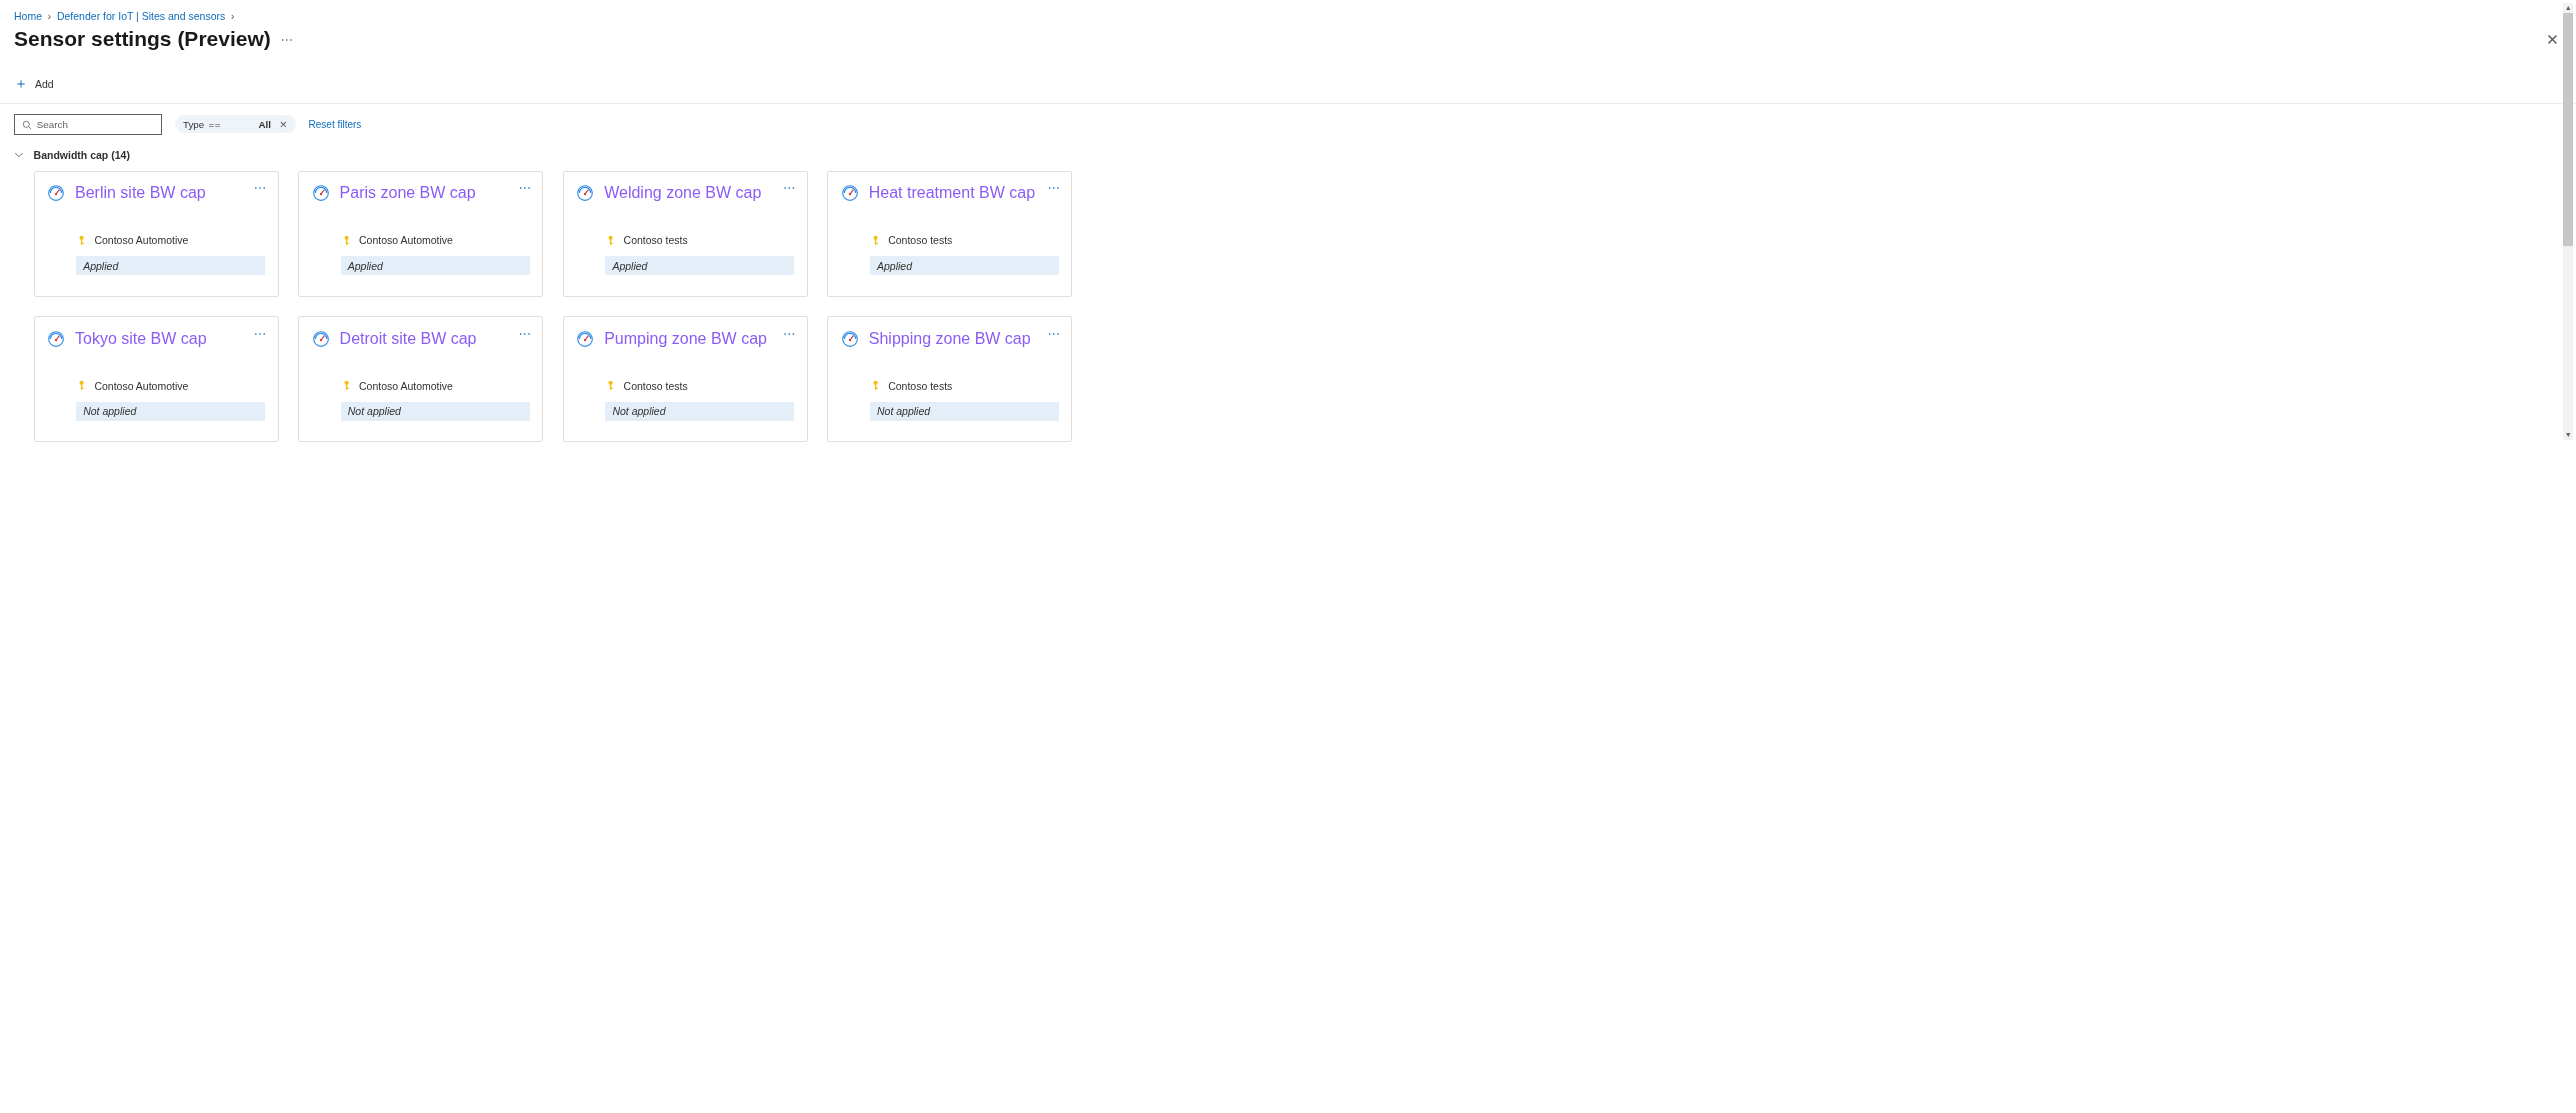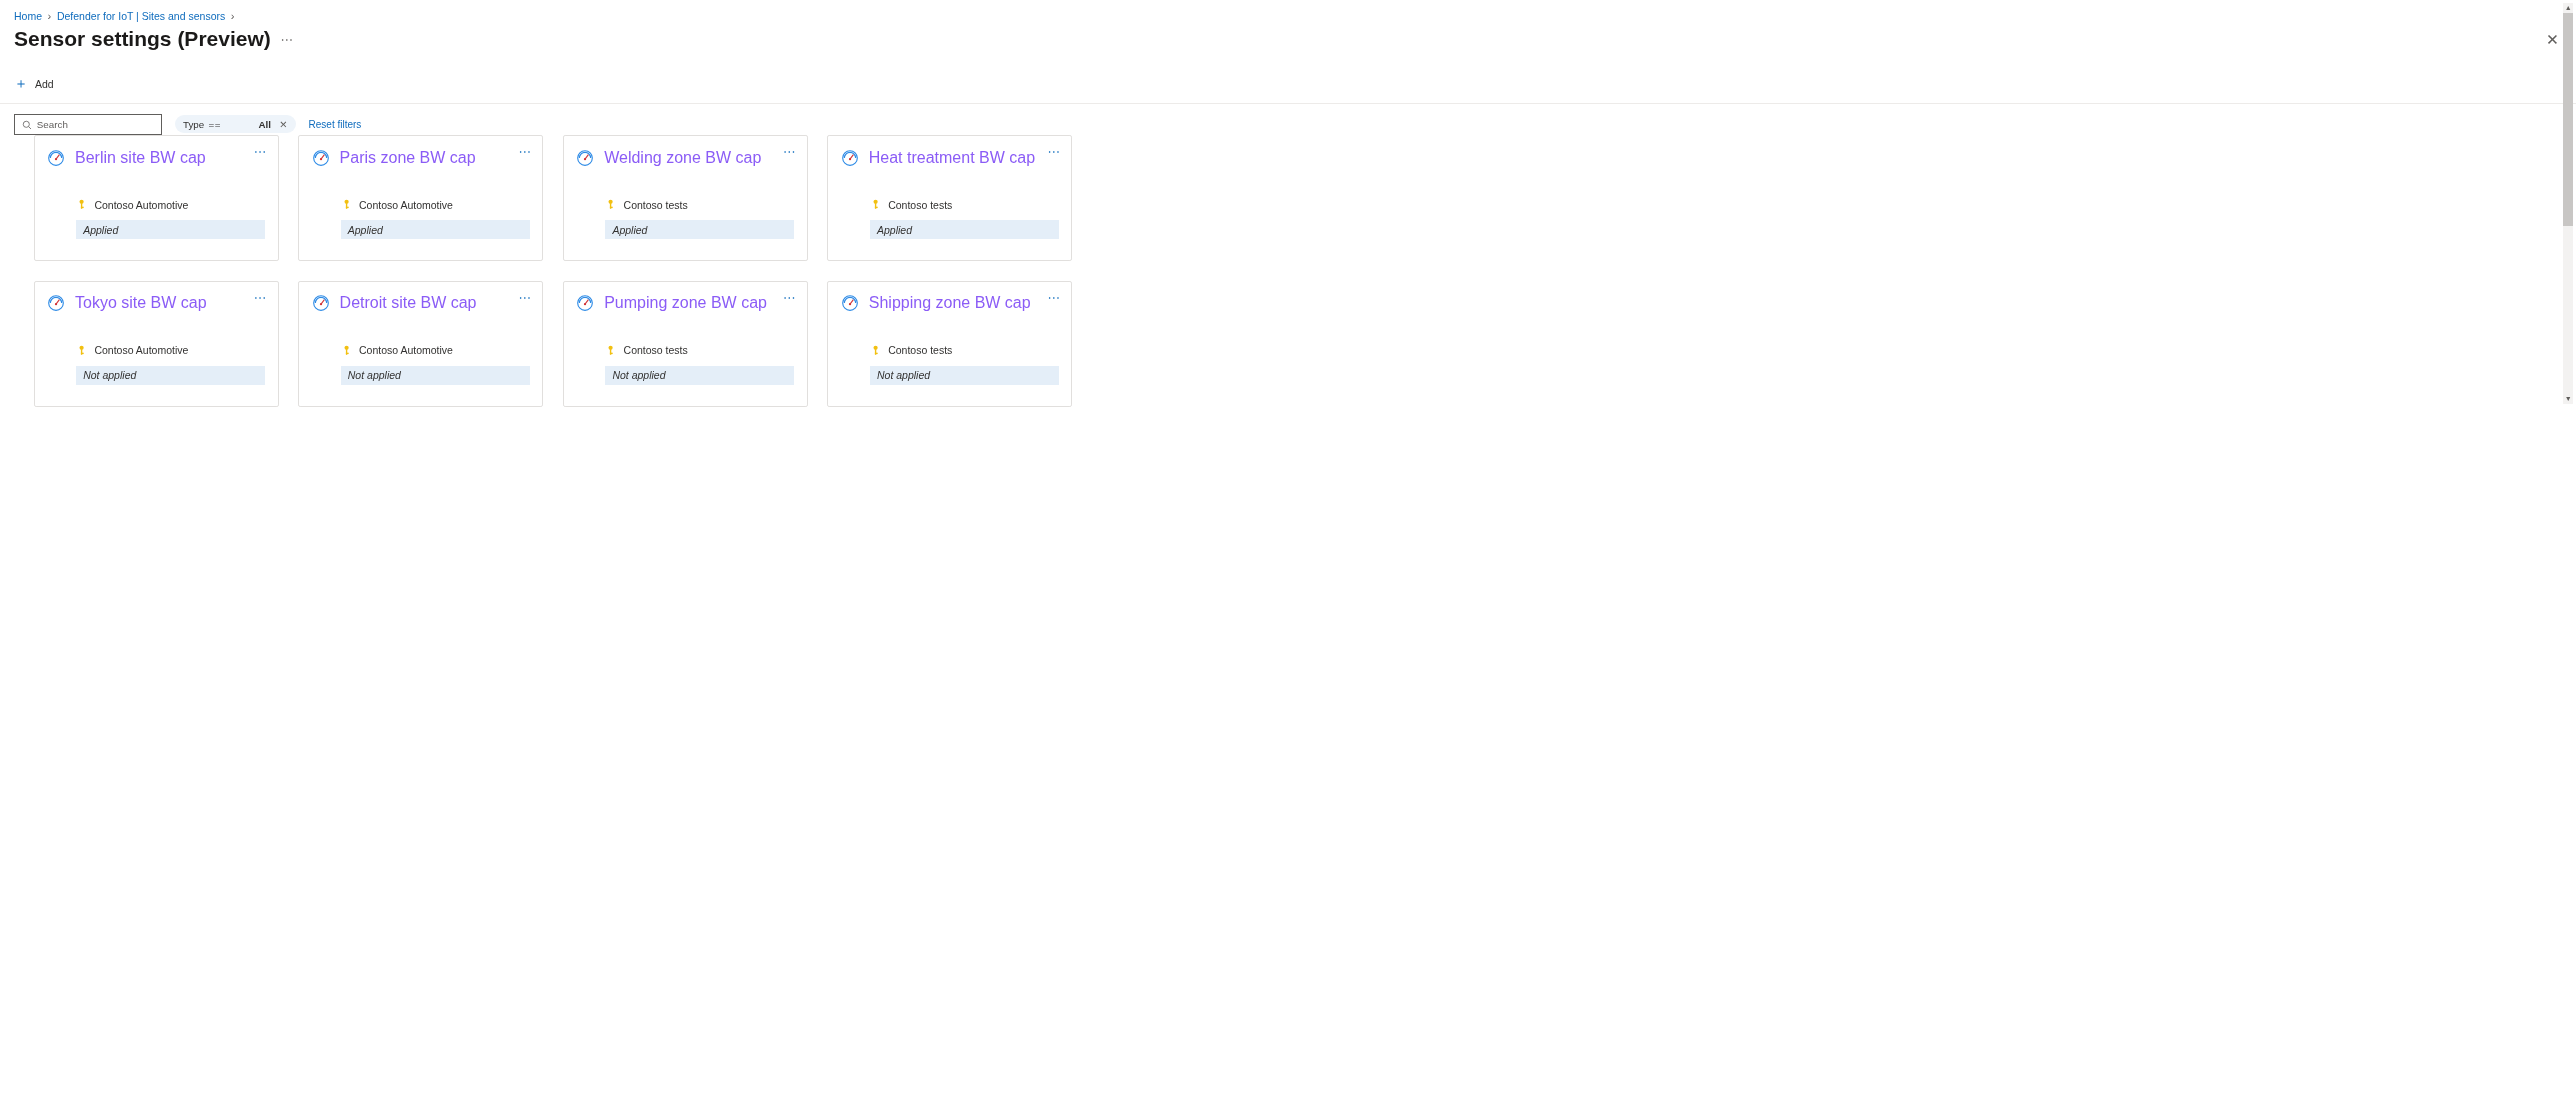--- a/index.html
+++ b/index.html
@@ -131,20 +131,31 @@
     </div>
     <div class="pill">
       <span>Type</span>
       <span class="op">==</span>
       <span class="val">All</span>
       <span class="pill-x">✕</span>
     </div>
     <a class="reset">Reset filters</a>
   </div>
 
+  <div class="section-head">
+    <span class="chevron">
+      <svg width="9.8" height="9.8" viewBox="0 0 16 16">
+          <polyline points="2,5 8,11 14,5" fill="none" stroke="#605e5c" stroke-width="1.5"></polyline>
+        </svg>
+    </span>
+    <span>
+      <span>Bandwidth cap</span>
+      (<span>14</span>)
+    </span>
+  </div>
 
   <div class="grid" id="cards-grid">
       <div class="card">
         <span class="card-more">⋯</span>
         <div class="card-head">
           <span>
             <svg width="18" height="18" viewBox="0 0 32 32">
               <circle cx="16" cy="16" r="13" fill="none" stroke="#2e8be6" stroke-width="2"></circle>
               <path d="M6 16 A10 10 0 0 1 26 16" fill="none" stroke="#2e8be6" stroke-width="2"></path>
               <circle cx="16" cy="18" r="2" fill="#d13438"></circle>

